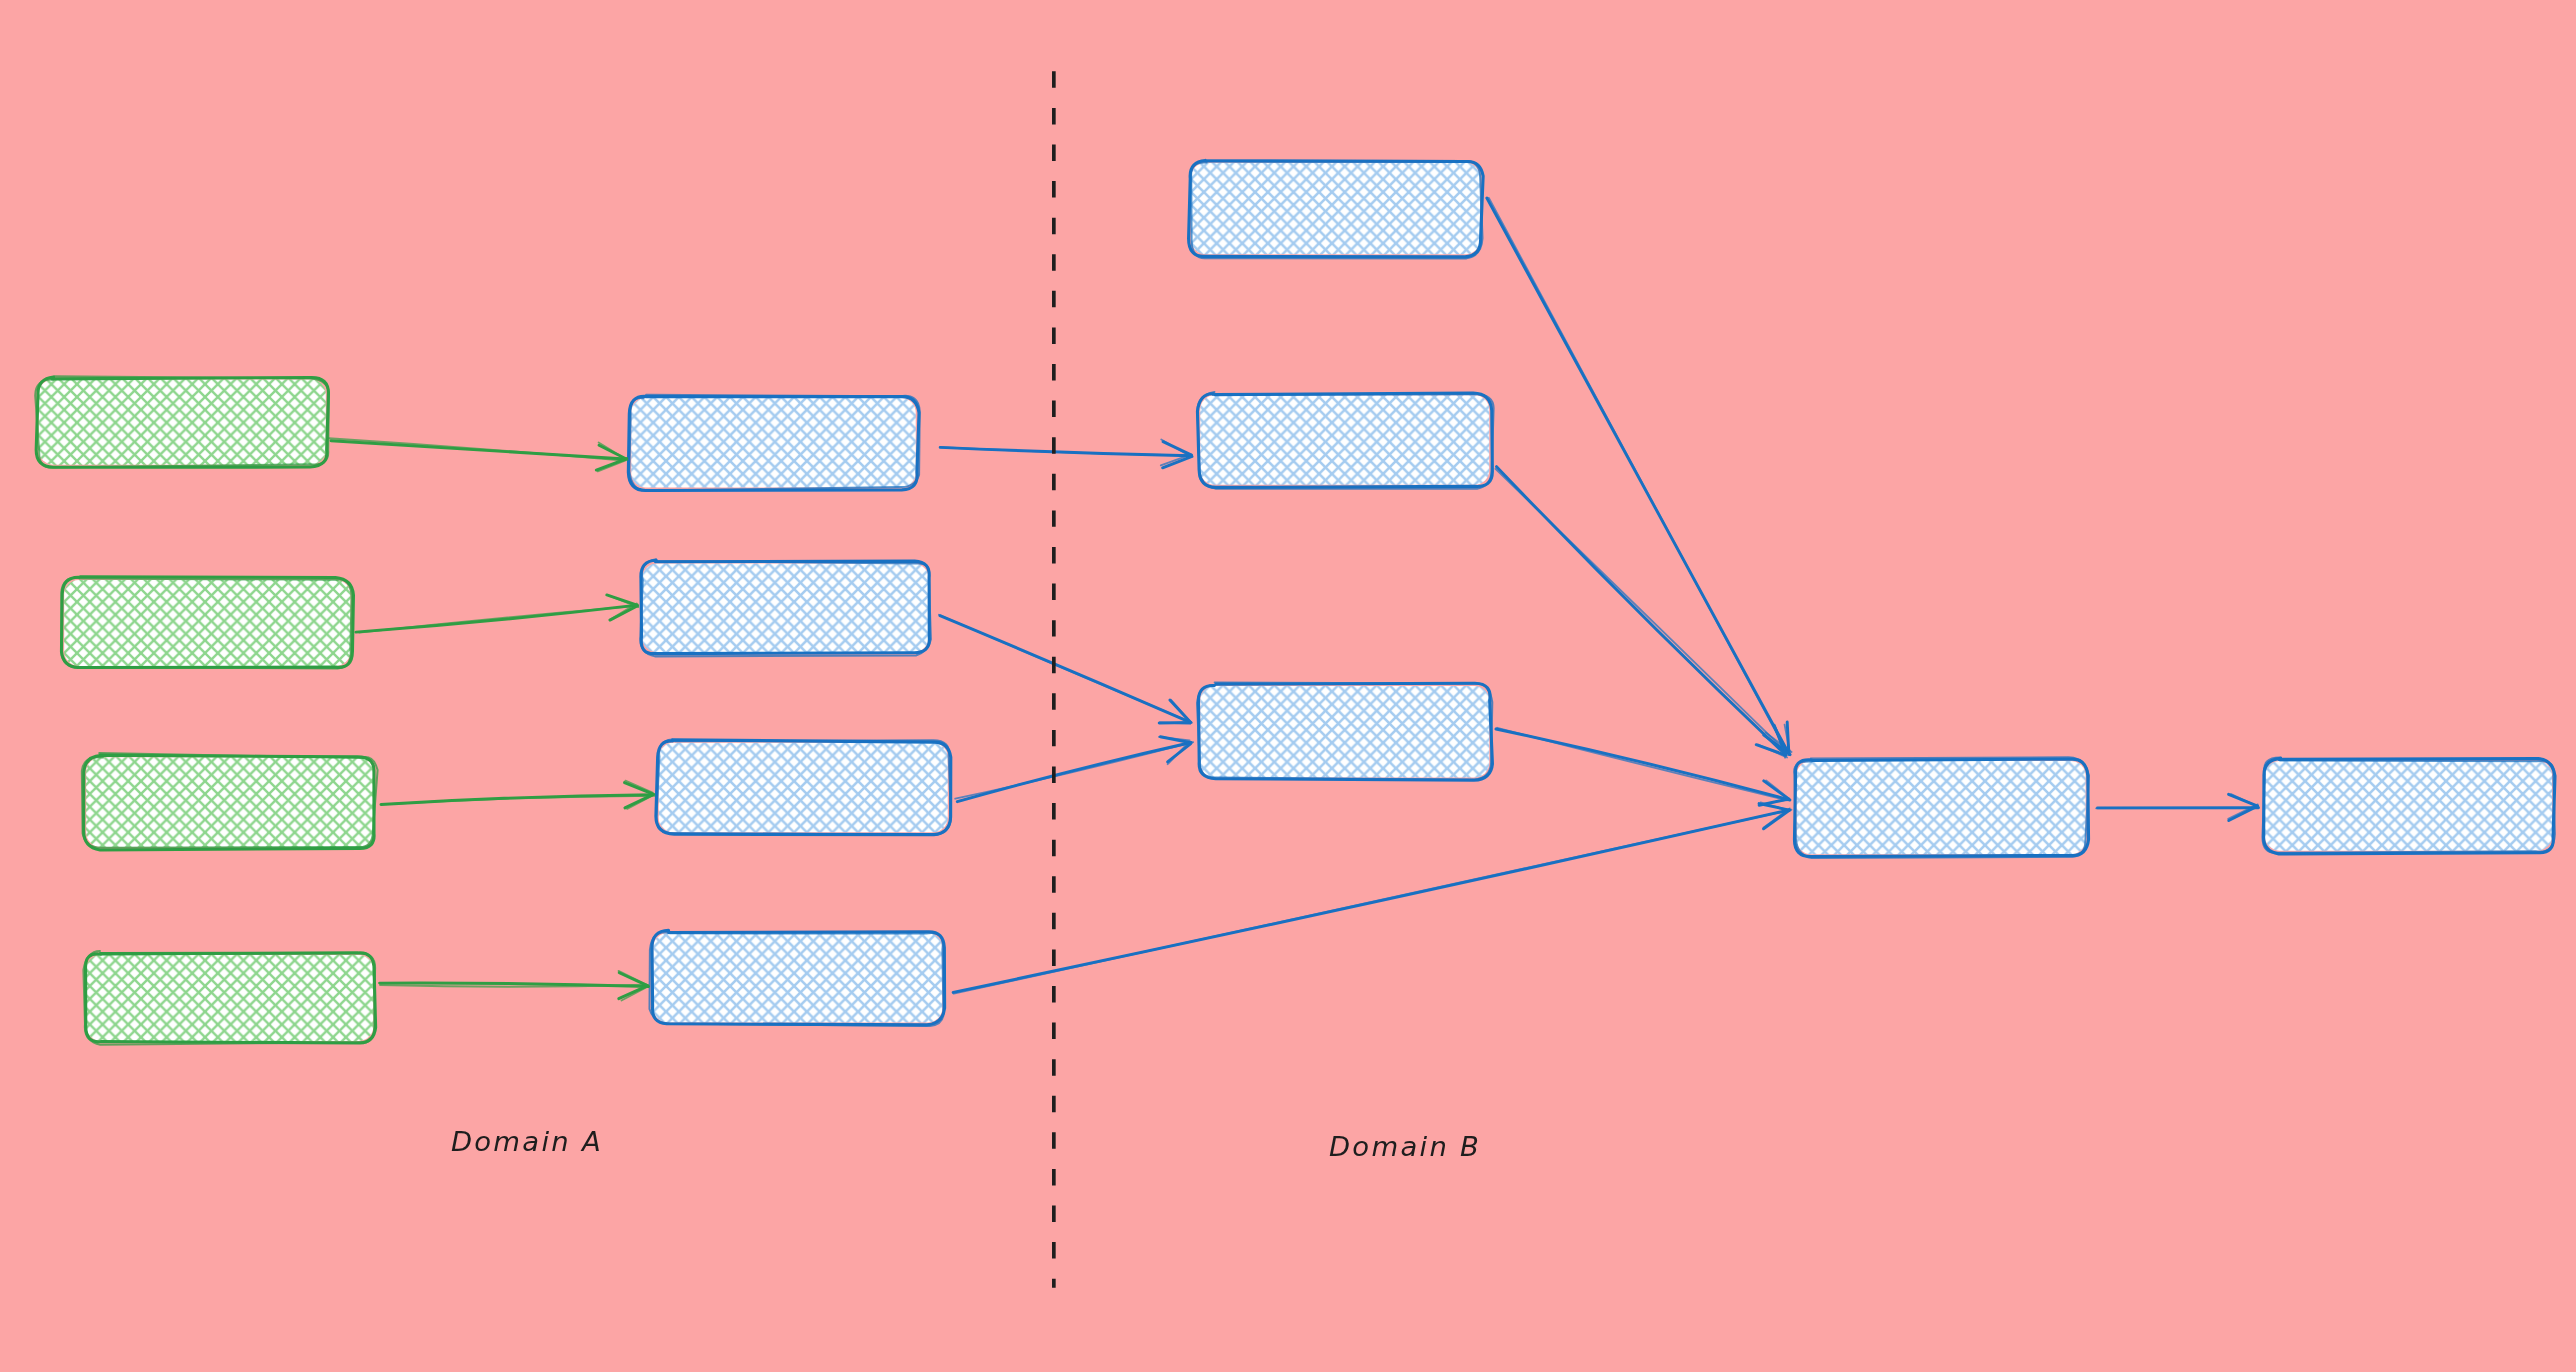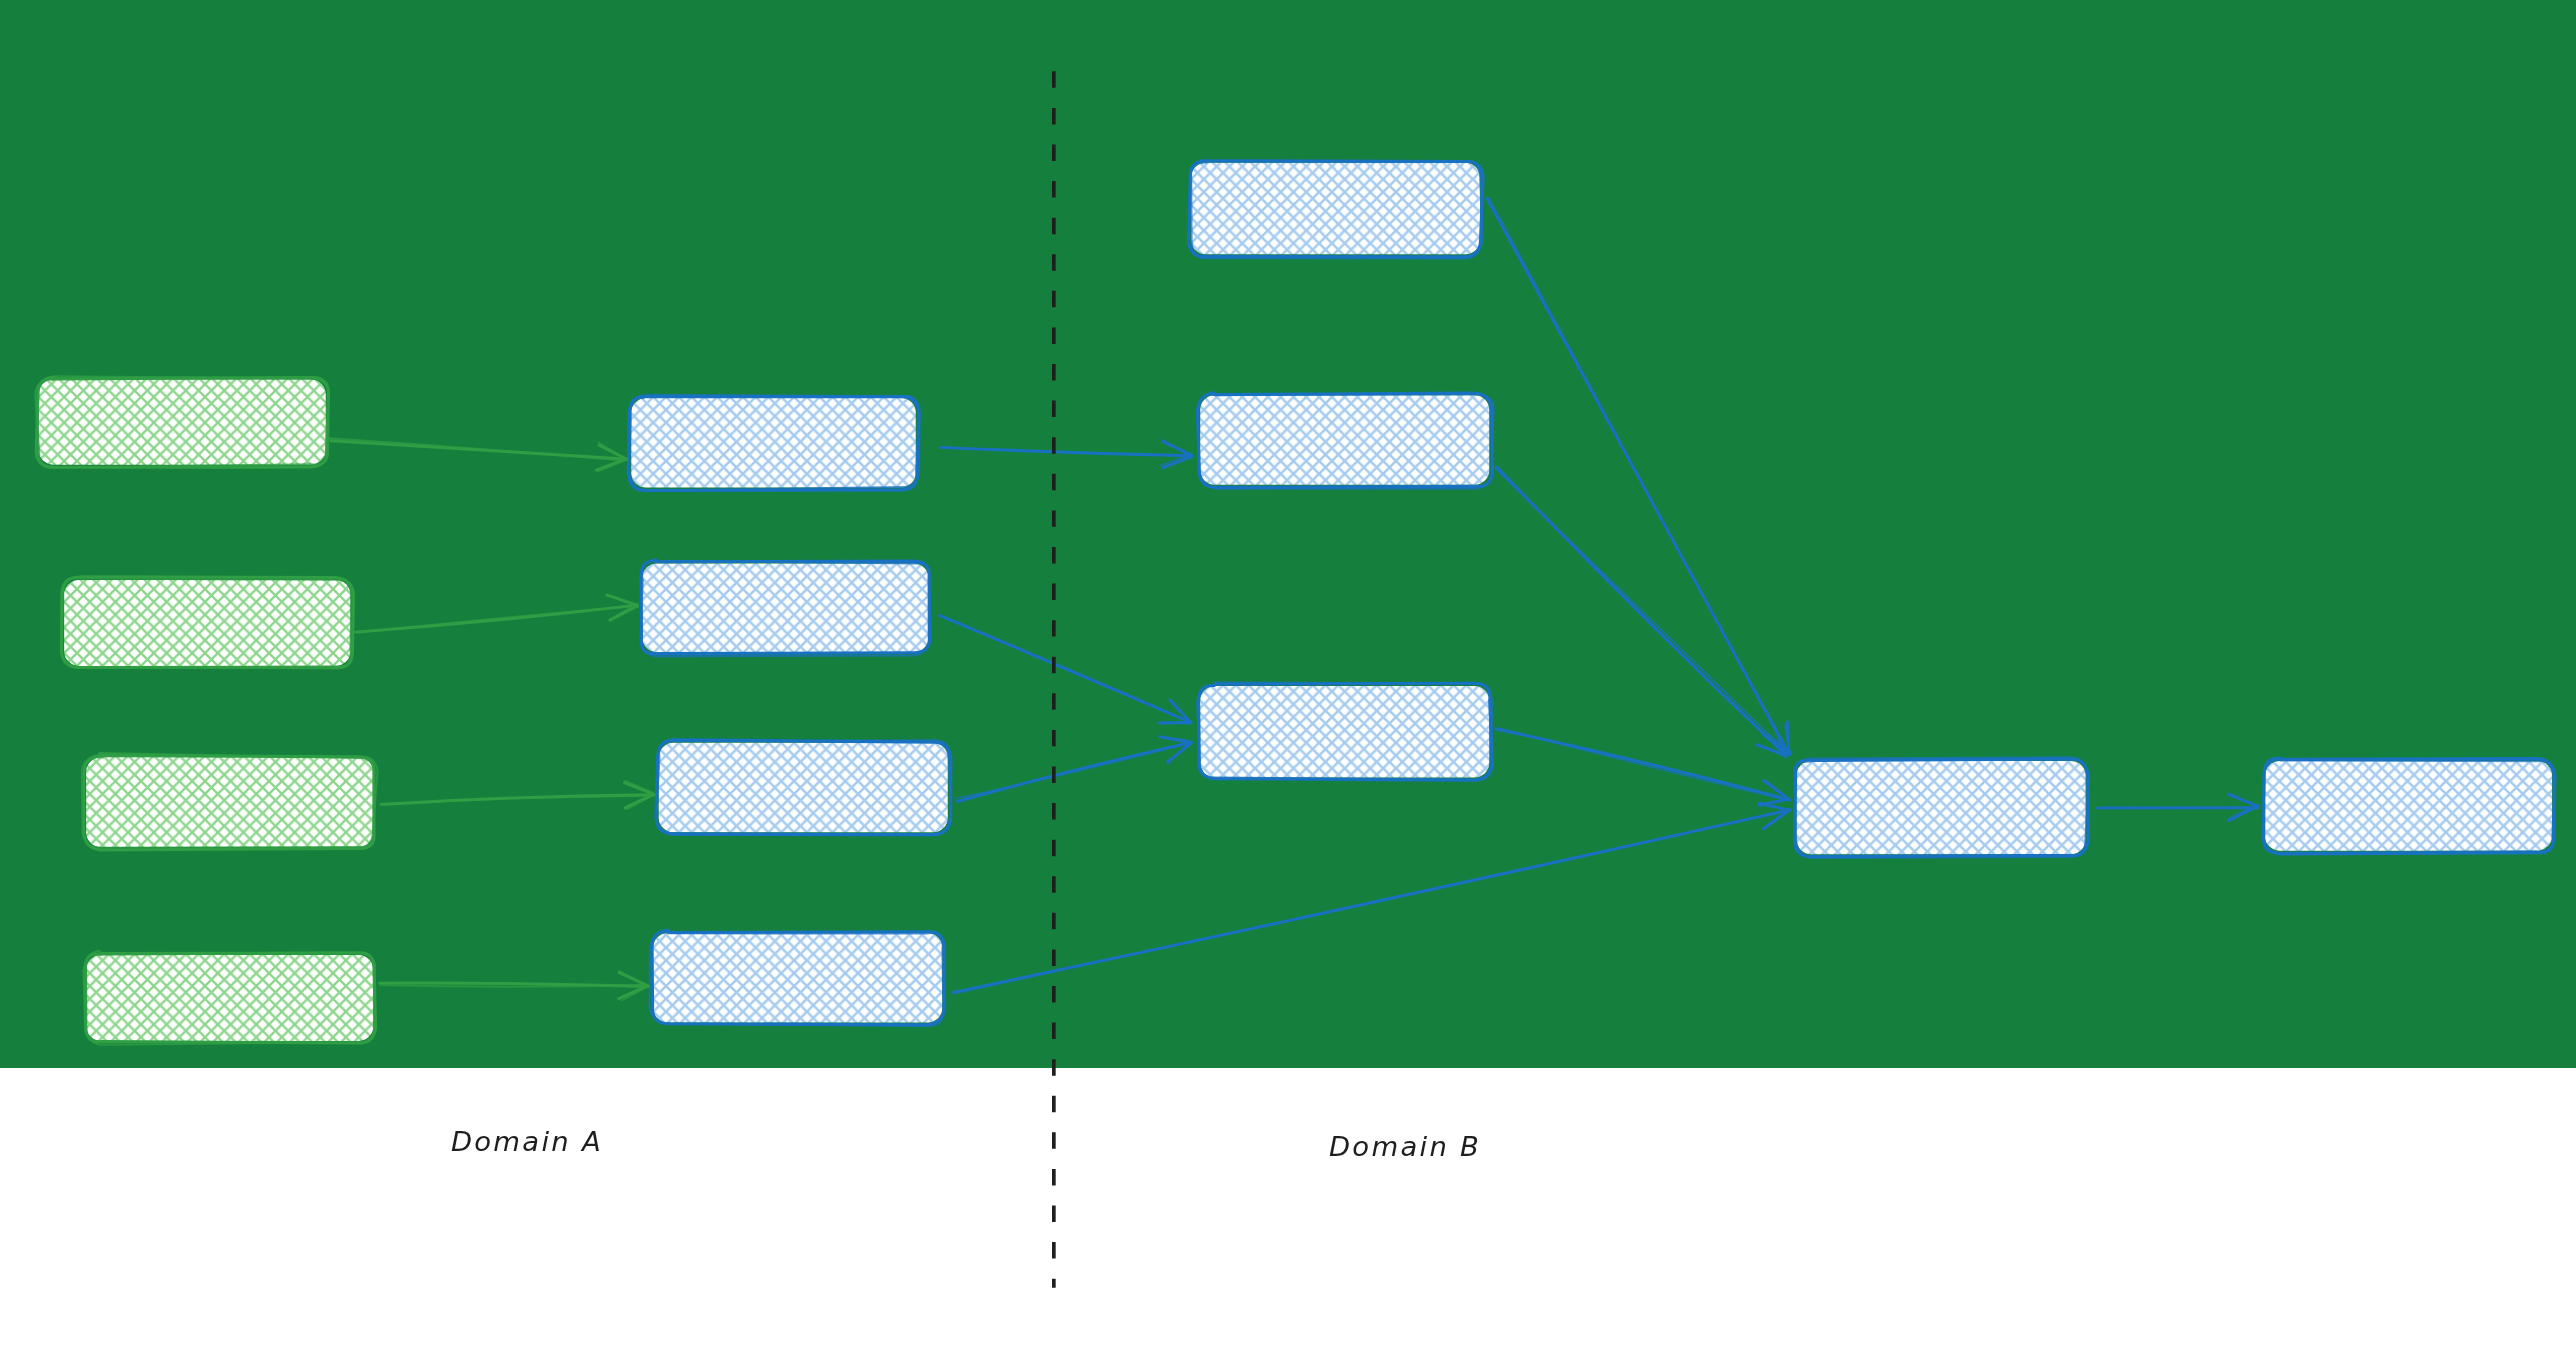--- a/index.html
+++ b/index.html
@@ -12,22 +12,22 @@
     width: 2576px;
     height: 1372px;
     font-family: "DejaVu Sans", sans-serif;
     overflow: hidden;
     position: relative;
   }
   #canvas-root {
     position: absolute;
     top: 0; left: 0;
     width: 2576px;
-    height: 1068px;
-    background: #15803d;
+    height: 1372px;
+    background: #fca5a5;
   }
   svg#diagram {
     display: block;
     width: 2576px;
     height: 1372px;
   }
   .hand-label {
     font-family: "DejaVu Sans", sans-serif;
     font-size: 30px;
     font-style: italic;

